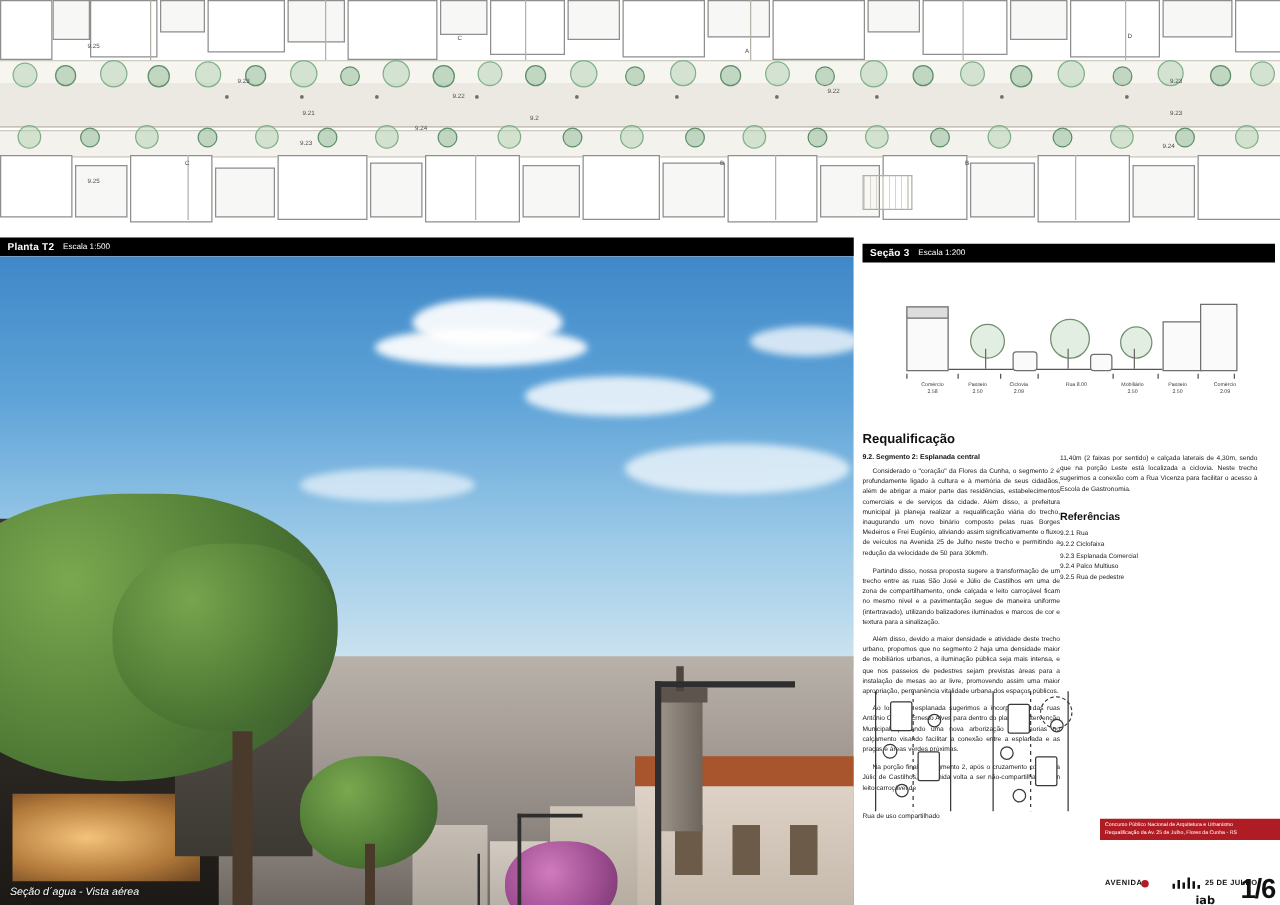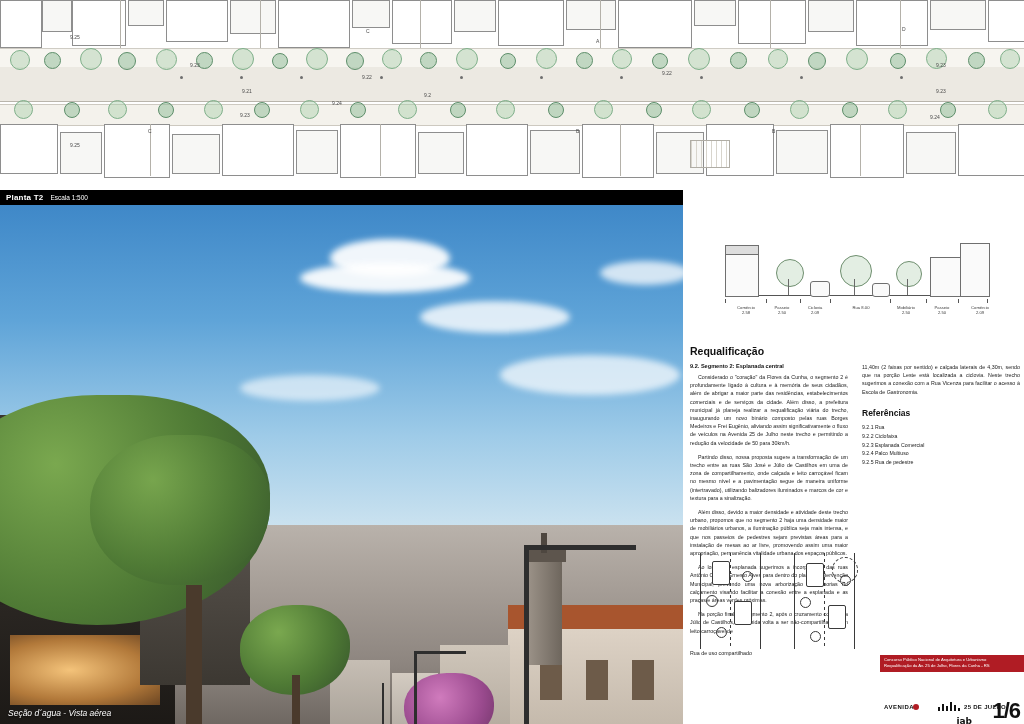--- a/index.html
+++ b/index.html
@@ -114,21 +114,21 @@
   .sec-dim{
     position:absolute;font-size:4.2px;color:#3b3b3b;text-align:center;white-space:nowrap;
   }
   .sec-tick{position:absolute;width:1px;height:4px;background:#555;}
 
   .caracter-h{
     position:absolute;left:0;top:150px;font-size:10.5px;font-weight:bold;color:#111;
   }
   .cols{
     position:absolute;left:0;top:168px;width:330px;
-    display:flex;gap:14px;
+    display:flex;
   }
   .col{width:158px;}
   .body-h{font-size:5.6px;font-weight:bold;color:#111;margin-bottom:4px;}
   .body-p{
     font-size:5.3px;line-height:1.55;color:#1b1b1b;text-align:justify;margin:0 0 6px 0;
     text-indent:8px;
   }
   .ref-h{font-size:8.5px;font-weight:bold;color:#111;margin:12px 0 5px 0;}
   .ref-list{list-style:none;margin:0;padding:0;}
   .ref-list li{font-size:5.2px;color:#1b1b1b;line-height:1.7;}
@@ -366,20 +366,24 @@
     <div class="lamp" style="left:524px;top:340px;width:112px;height:5px;"></div>
     <div class="lamp" style="left:414px;top:446px;width:3px;height:150px;"></div>
     <div class="lamp" style="left:414px;top:446px;width:52px;height:3px;"></div>
     <div class="lamp" style="left:382px;top:478px;width:2px;height:100px;"></div>
 
     <div class="render-cap">Seção d´agua - Vista aérea</div>
   </div>
 
   <div class="right-col">
 
+    <div class="title-bar" style="left:0;top:0;width:330px;">
+      <span class="t-main">Seção 3</span>
+      <span class="t-sub">Escala 1:200</span>
+    </div>
 
     <div class="section-drawing">
       <div class="sec-ground"></div>
 
       <div class="sec-bld" style="left:35px;top:34px;width:32px;height:44px;"></div>
       <div class="sec-bld" style="left:35px;top:28px;width:32px;height:8px;background:#ddd;"></div>
       <div class="sec-bld" style="left:240px;top:40px;width:30px;height:38px;"></div>
       <div class="sec-bld" style="left:270px;top:26px;width:28px;height:52px;"></div>
 
       <div class="sec-tree" style="left:86px;top:42px;width:26px;height:26px;"></div>

